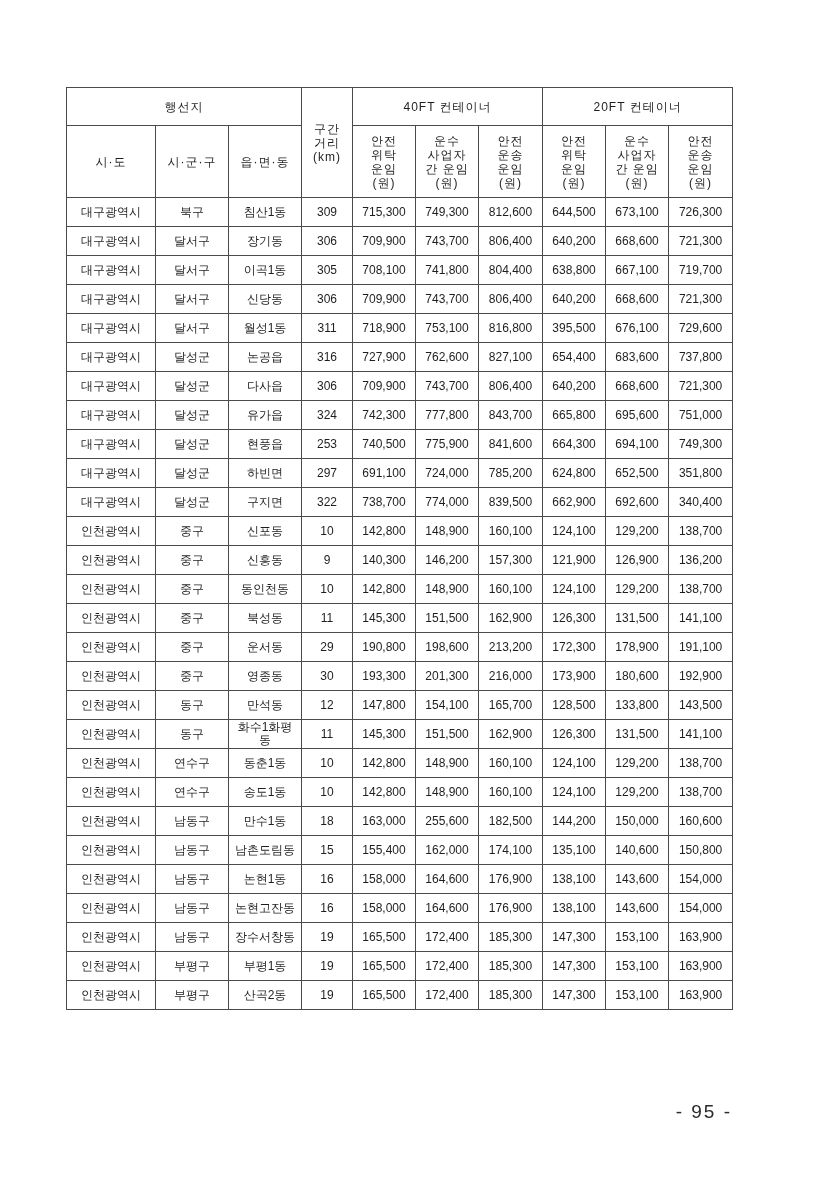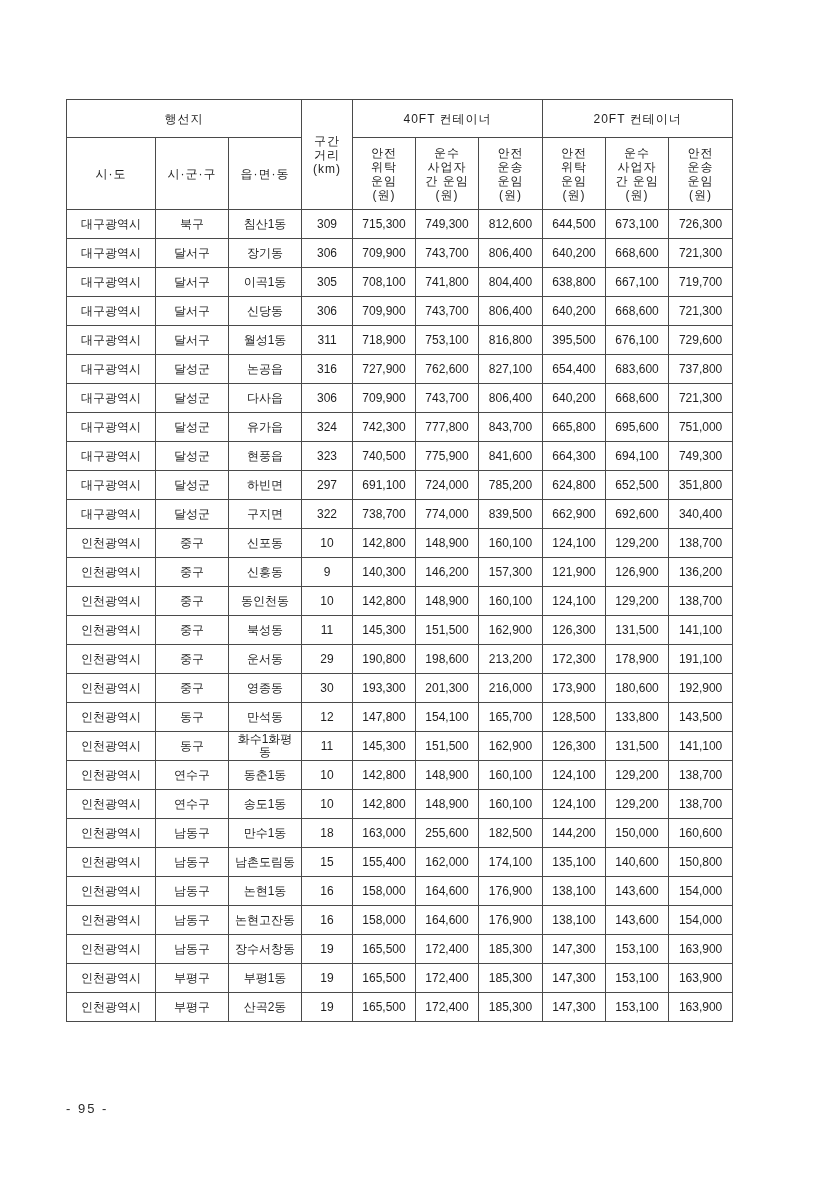--- a/index.html
+++ b/index.html
@@ -15,21 +15,20 @@
     overflow: hidden;
   }
   table.fare-table {
     position: absolute;
     left: 66px;
     top: 87px;
     width: 666px;
     border-collapse: collapse;
     table-layout: fixed;
     border: 1.5px solid #3d3d3d;
-    margin-top: 12px;
   }
   .fare-table th,
   .fare-table td {
     border: 1px solid #4a4a4a;
     text-align: center;
     vertical-align: middle;
     font-size: 12px;
     line-height: 14px;
     color: #1e1e1e;
     font-weight: normal;
@@ -42,22 +41,22 @@
   .fare-table tbody td.dong {
     word-break: break-all;
     padding: 1px 6px;
     line-height: 13px;
   }
   .page-number {
     position: absolute;
     top: 1101px;
     left: 66px;
     width: 666px;
-    text-align: left;
-    font-size: 13px;
+    text-align: right;
+    font-size: 19px;
     letter-spacing: 2px;
     color: #2a2a2a;
   }
 </style>
 </head>
 <body>
 
 <div class="page">
 
   <table class="fare-table">
@@ -206,21 +205,21 @@
           <td>777,800</td>
           <td>843,700</td>
           <td>665,800</td>
           <td>695,600</td>
           <td>751,000</td>
         </tr>
         <tr>
           <td>대구광역시</td>
           <td>달성군</td>
           <td class="dong">현풍읍</td>
-          <td>323</td>
+          <td>253</td>
           <td>740,500</td>
           <td>775,900</td>
           <td>841,600</td>
           <td>664,300</td>
           <td>694,100</td>
           <td>749,300</td>
         </tr>
         <tr>
           <td>대구광역시</td>
           <td>달성군</td>

